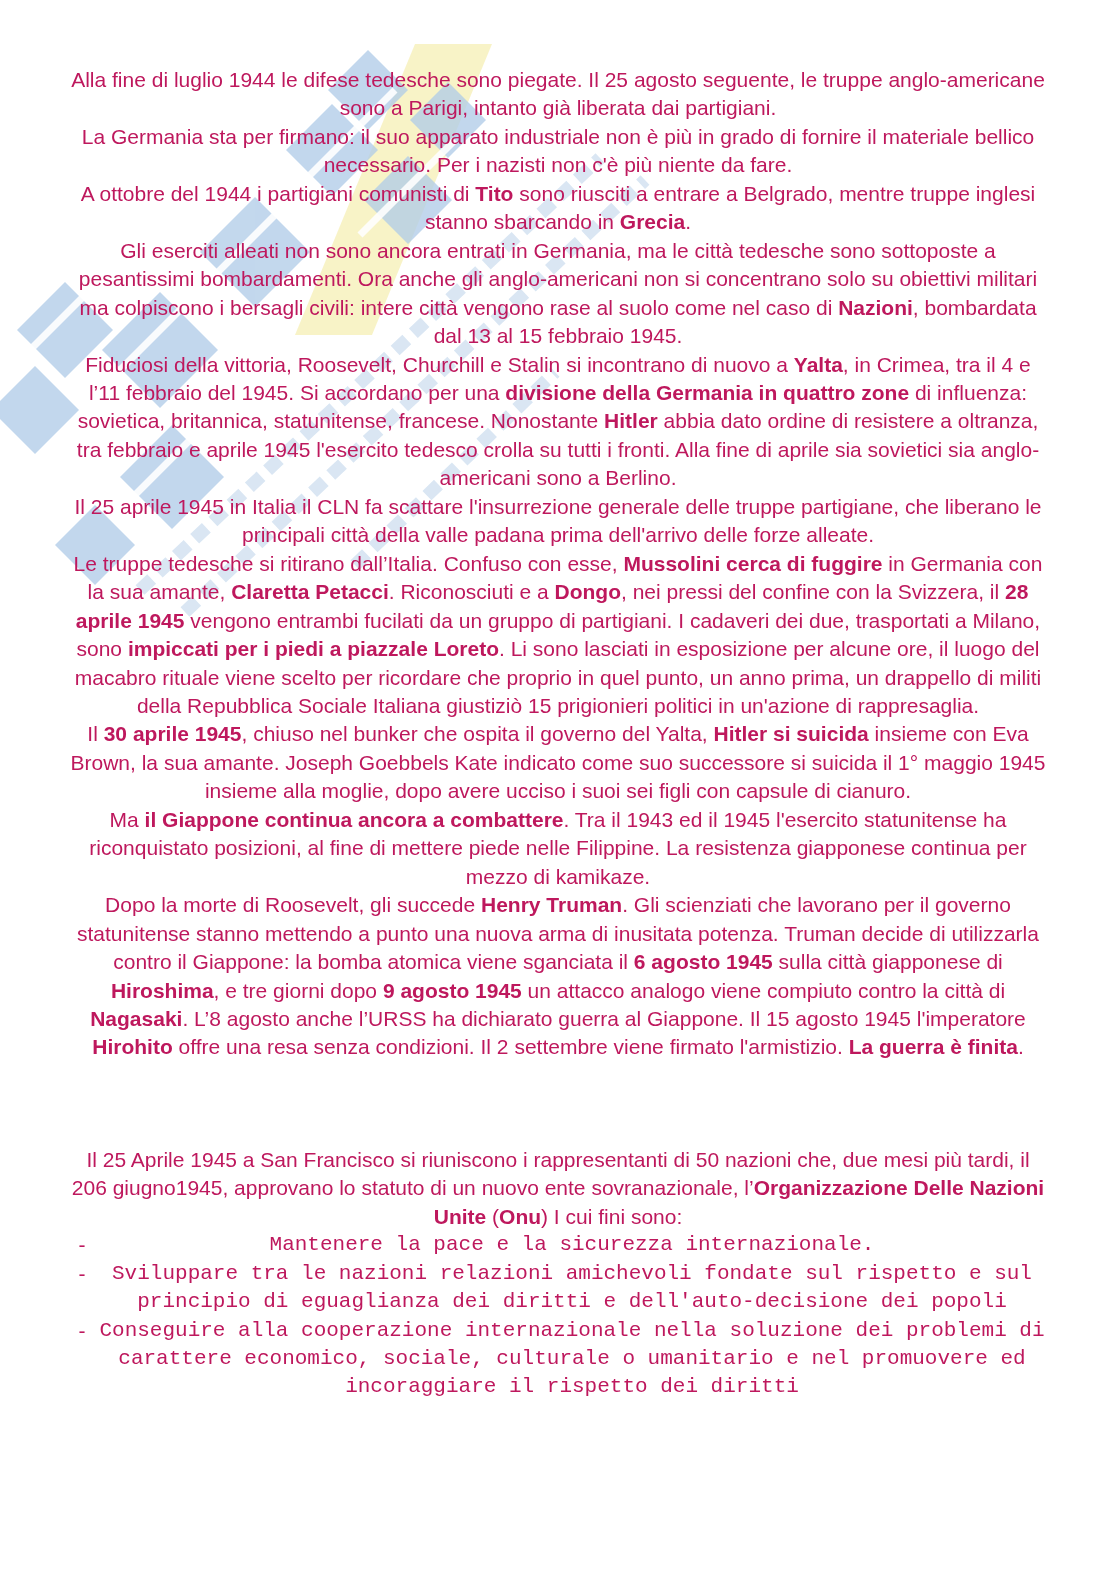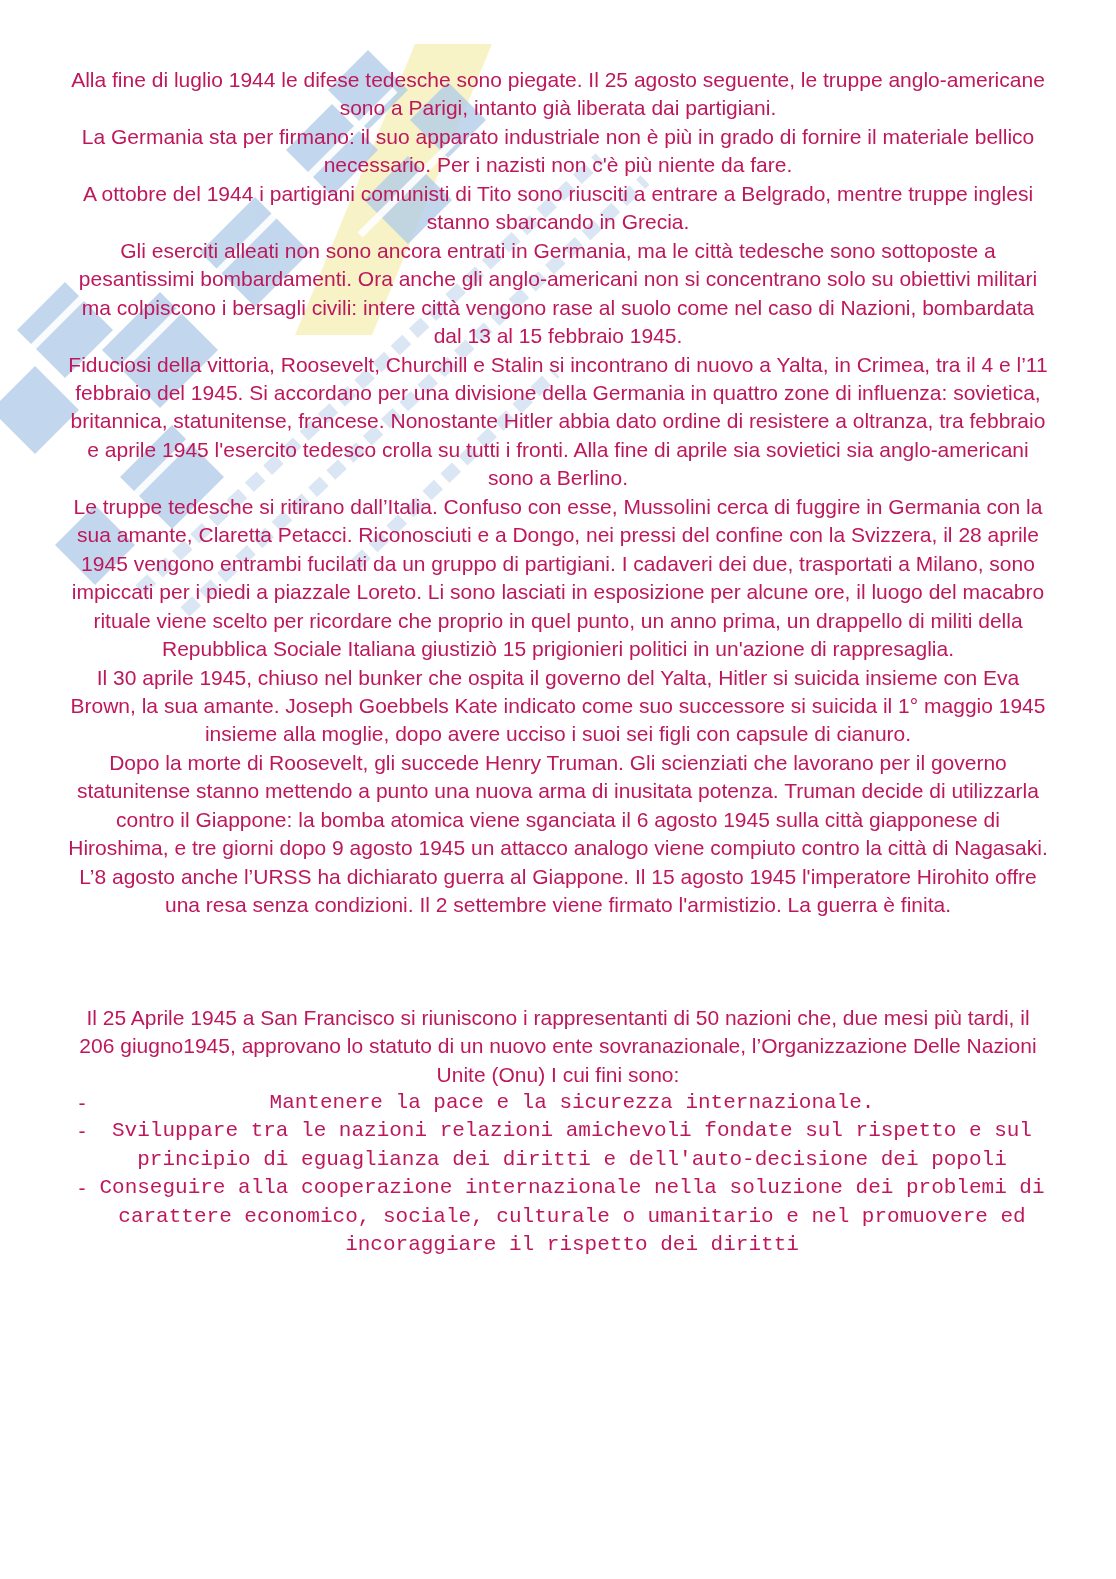--- a/index.html
+++ b/index.html
@@ -24,21 +24,21 @@
     width:980px;
     font-size:21px;
     line-height:28.45px;
     color:#be185d;
     text-align:center;
   }
   .content p{margin:0;}
   .bullet{display:flex;}
   .marker{width:28px;flex:0 0 28px;}
   .btxt{flex:1;font-family:Liberation Mono, monospace;}
-  b{font-weight:normal;}
+  b{font-weight:bold;}
 </style>
 </head>
 <body>
 
 <div class="page">
 
   <svg class="watermark" width="700" height="620" viewBox="0 0 700 620" aria-hidden="true">
 
     <polygon points="295,335 415,44 492,44 372,335" opacity="0.95" fill="#f8f2c4"></polygon>
 
@@ -70,22 +70,24 @@
       <line x1="355" y1="565" x2="555" y2="372"></line>
     </g>
   </svg>
 
   <div class="content">
       <p><span>Alla fine di luglio 1944 le difese tedesche sono piegate. Il 25 agosto seguente, le truppe anglo-americane sono a Parigi, intanto già liberata dai partigiani.</span></p>
       <p><span>La Germania sta per firmano: il suo apparato industriale non è più in grado di fornire il materiale bellico necessario. Per i nazisti non c'è più niente da fare.</span></p>
       <p><span>A ottobre del 1944 i partigiani comunisti di </span><b>Tito</b><span> sono riusciti a entrare a Belgrado, mentre truppe inglesi stanno sbarcando in </span><b>Grecia</b><span>.</span></p>
       <p><span>Gli eserciti alleati non sono ancora entrati in Germania, ma le città tedesche sono sottoposte a pesantissimi bombardamenti. Ora anche gli anglo-americani non si concentrano solo su obiettivi militari ma colpiscono i bersagli civili: intere città vengono rase al suolo come nel caso di </span><b>Nazioni</b><span>, bombardata dal 13 al 15 febbraio 1945.</span></p>
       <p><span>Fiduciosi della vittoria, Roosevelt, Churchill e Stalin si incontrano di nuovo a </span><b>Yalta</b><span>, in Crimea, tra il 4 e l’11 febbraio del 1945. Si accordano per una </span><b>divisione della Germania in quattro zone</b><span> di influenza: sovietica, britannica, statunitense, francese. Nonostante </span><b>Hitler</b><span> abbia dato ordine di resistere a oltranza, tra febbraio e aprile 1945 l'esercito tedesco crolla su tutti i fronti. Alla fine di aprile sia sovietici sia anglo-americani sono a Berlino.</span></p>
+      <p><span>Il 25 aprile 1945 in Italia il CLN fa scattare l'insurrezione generale delle truppe partigiane, che liberano le principali città della valle padana prima dell'arrivo delle forze alleate.</span></p>
       <p><span>Le truppe tedesche si ritirano dall’Italia. Confuso con esse, </span><b>Mussolini cerca di fuggire</b><span> in Germania con la sua amante, </span><b>Claretta Petacci</b><span>. Riconosciuti e a </span><b>Dongo</b><span>, nei pressi del confine con la Svizzera, il </span><b>28 aprile 1945</b><span> vengono entrambi fucilati da un gruppo di partigiani. I cadaveri dei due, trasportati a Milano, sono </span><b>impiccati per i piedi a piazzale Loreto</b><span>. Li sono lasciati in esposizione per alcune ore, il luogo del macabro rituale viene scelto per ricordare che proprio in quel punto, un anno prima, un drappello di militi della Repubblica Sociale Italiana giustiziò 15 prigionieri politici in un'azione di rappresaglia.</span></p>
       <p><span>Il </span><b>30 aprile 1945</b><span>, chiuso nel bunker che ospita il governo del Yalta, </span><b>Hitler si suicida</b><span> insieme con Eva Brown, la sua amante. Joseph Goebbels Kate indicato come suo successore si suicida il 1° maggio 1945 insieme alla moglie, dopo avere ucciso i suoi sei figli con capsule di cianuro.</span></p>
+      <p><span>Ma </span><b>il Giappone continua ancora a combattere</b><span>. Tra il 1943 ed il 1945 l'esercito statunitense ha riconquistato posizioni, al fine di mettere piede nelle Filippine. La resistenza giapponese continua per mezzo di kamikaze.</span></p>
       <p><span>Dopo la morte di Roosevelt, gli succede </span><b>Henry Truman</b><span>. Gli scienziati che lavorano per il governo statunitense stanno mettendo a punto una nuova arma di inusitata potenza. Truman decide di utilizzarla contro il Giappone: la bomba atomica viene sganciata il </span><b>6 agosto 1945</b><span> sulla città giapponese di </span><b>Hiroshima</b><span>, e tre giorni dopo </span><b>9 agosto 1945</b><span> un attacco analogo viene compiuto contro la città di </span><b>Nagasaki</b><span>. L’8 agosto anche l’URSS ha dichiarato guerra al Giappone. Il 15 agosto 1945 l'imperatore </span><b>Hirohito</b><span> offre una resa senza condizioni. Il 2 settembre viene firmato l'armistizio. </span><b>La guerra è finita</b><span>.</span></p>
       <div style="height: 84px;"></div>
       <p><span>Il 25 Aprile 1945 a San Francisco si riuniscono i rappresentanti di 50 nazioni che, due mesi più tardi, il 206 giugno1945, approvano lo statuto di un nuovo ente sovranazionale, l’</span><b>Organizzazione Delle Nazioni Unite</b><span> (</span><b>Onu</b><span>) I cui fini sono:</span></p>
       <div class="bullet">
         <span class="marker">-</span>
         <span class="btxt"><span>Mantenere la pace e la sicurezza internazionale.</span></span>
       </div>
       <div class="bullet">
         <span class="marker">-</span>
         <span class="btxt"><span>Sviluppare tra le nazioni relazioni amichevoli fondate sul rispetto e sul principio di eguaglianza dei diritti e dell'auto-decisione dei popoli</span></span>

